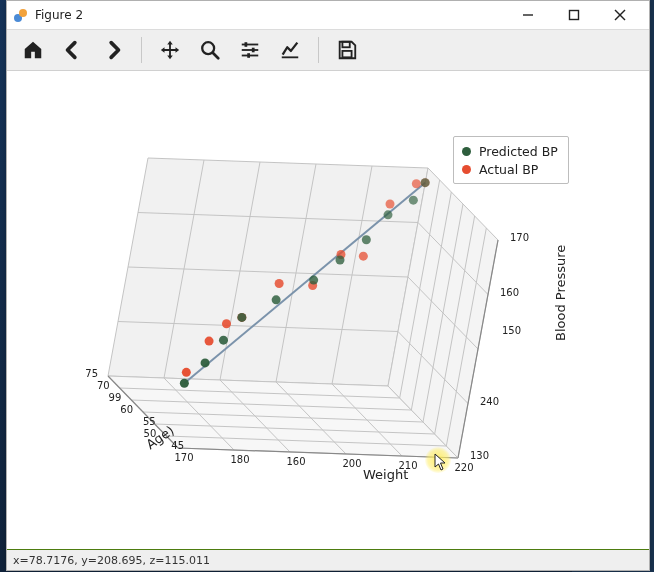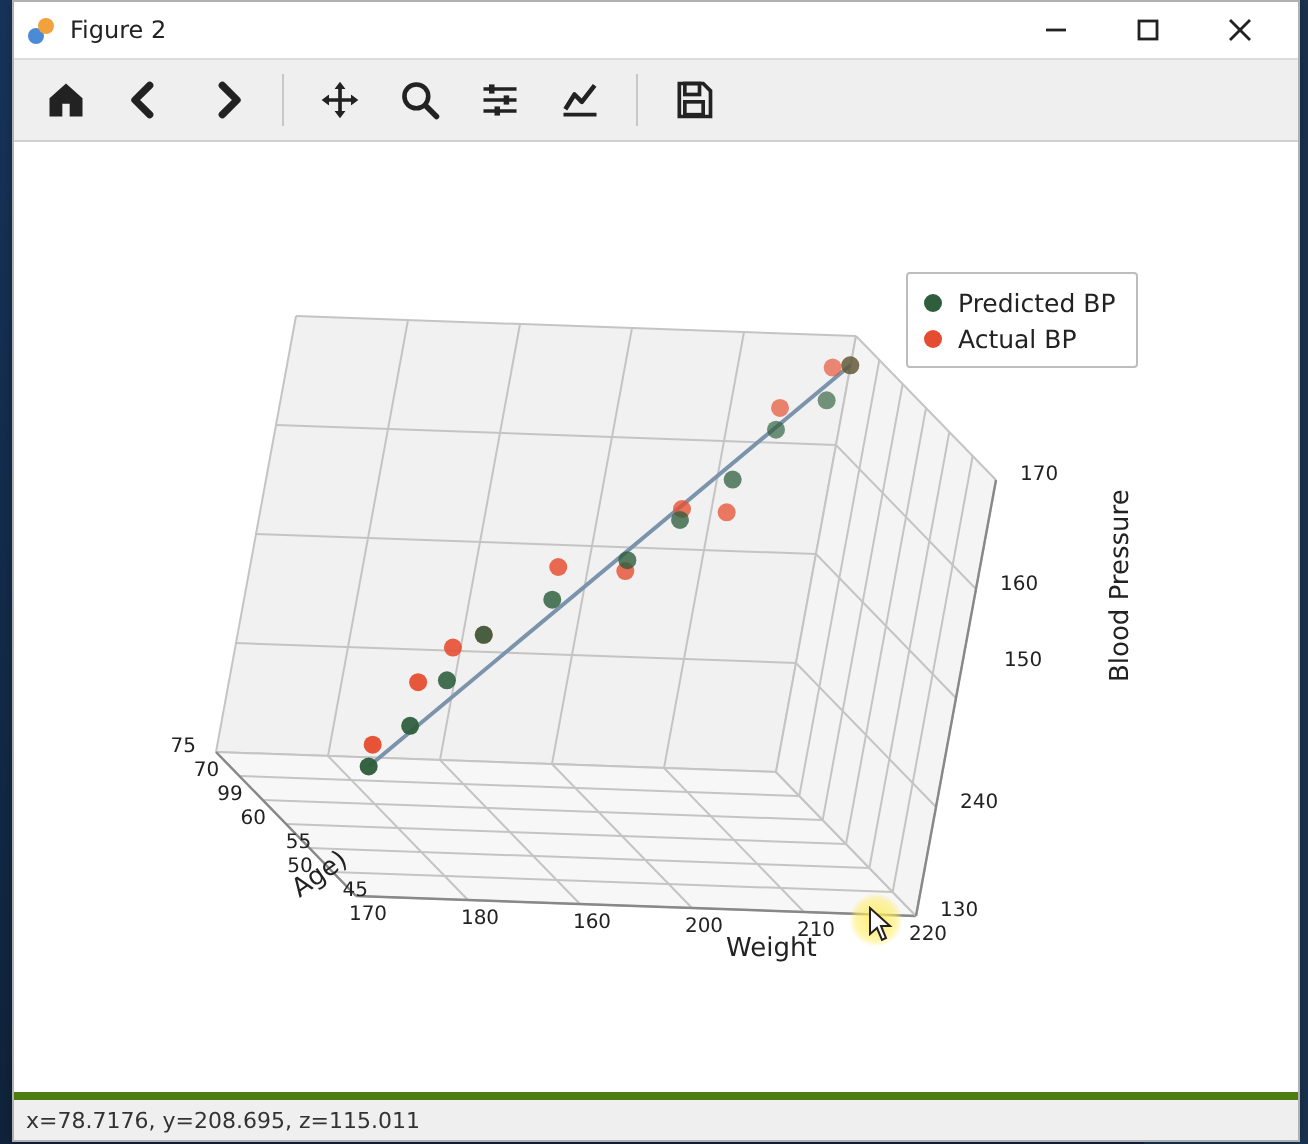--- a/index.html
+++ b/index.html
@@ -80,21 +80,21 @@
   .plot-area svg {
     position: absolute;
     left: 0; top: 0;
   }
   
   .statusbar {
     position: absolute;
     left: 0; right: 0; bottom: 0;
     height: 20px;
     background: #efefef;
-    border-top: 4px solid #4d7c0f;
+    border-top: 1px solid #4d7c0f;
     font-size: 11px;
     color: #333;
     display: flex;
     align-items: center;
     padding: 0 6px;
     gap: 14px;
   }
   .statusbar span { white-space: pre; }
   
   .legend {

